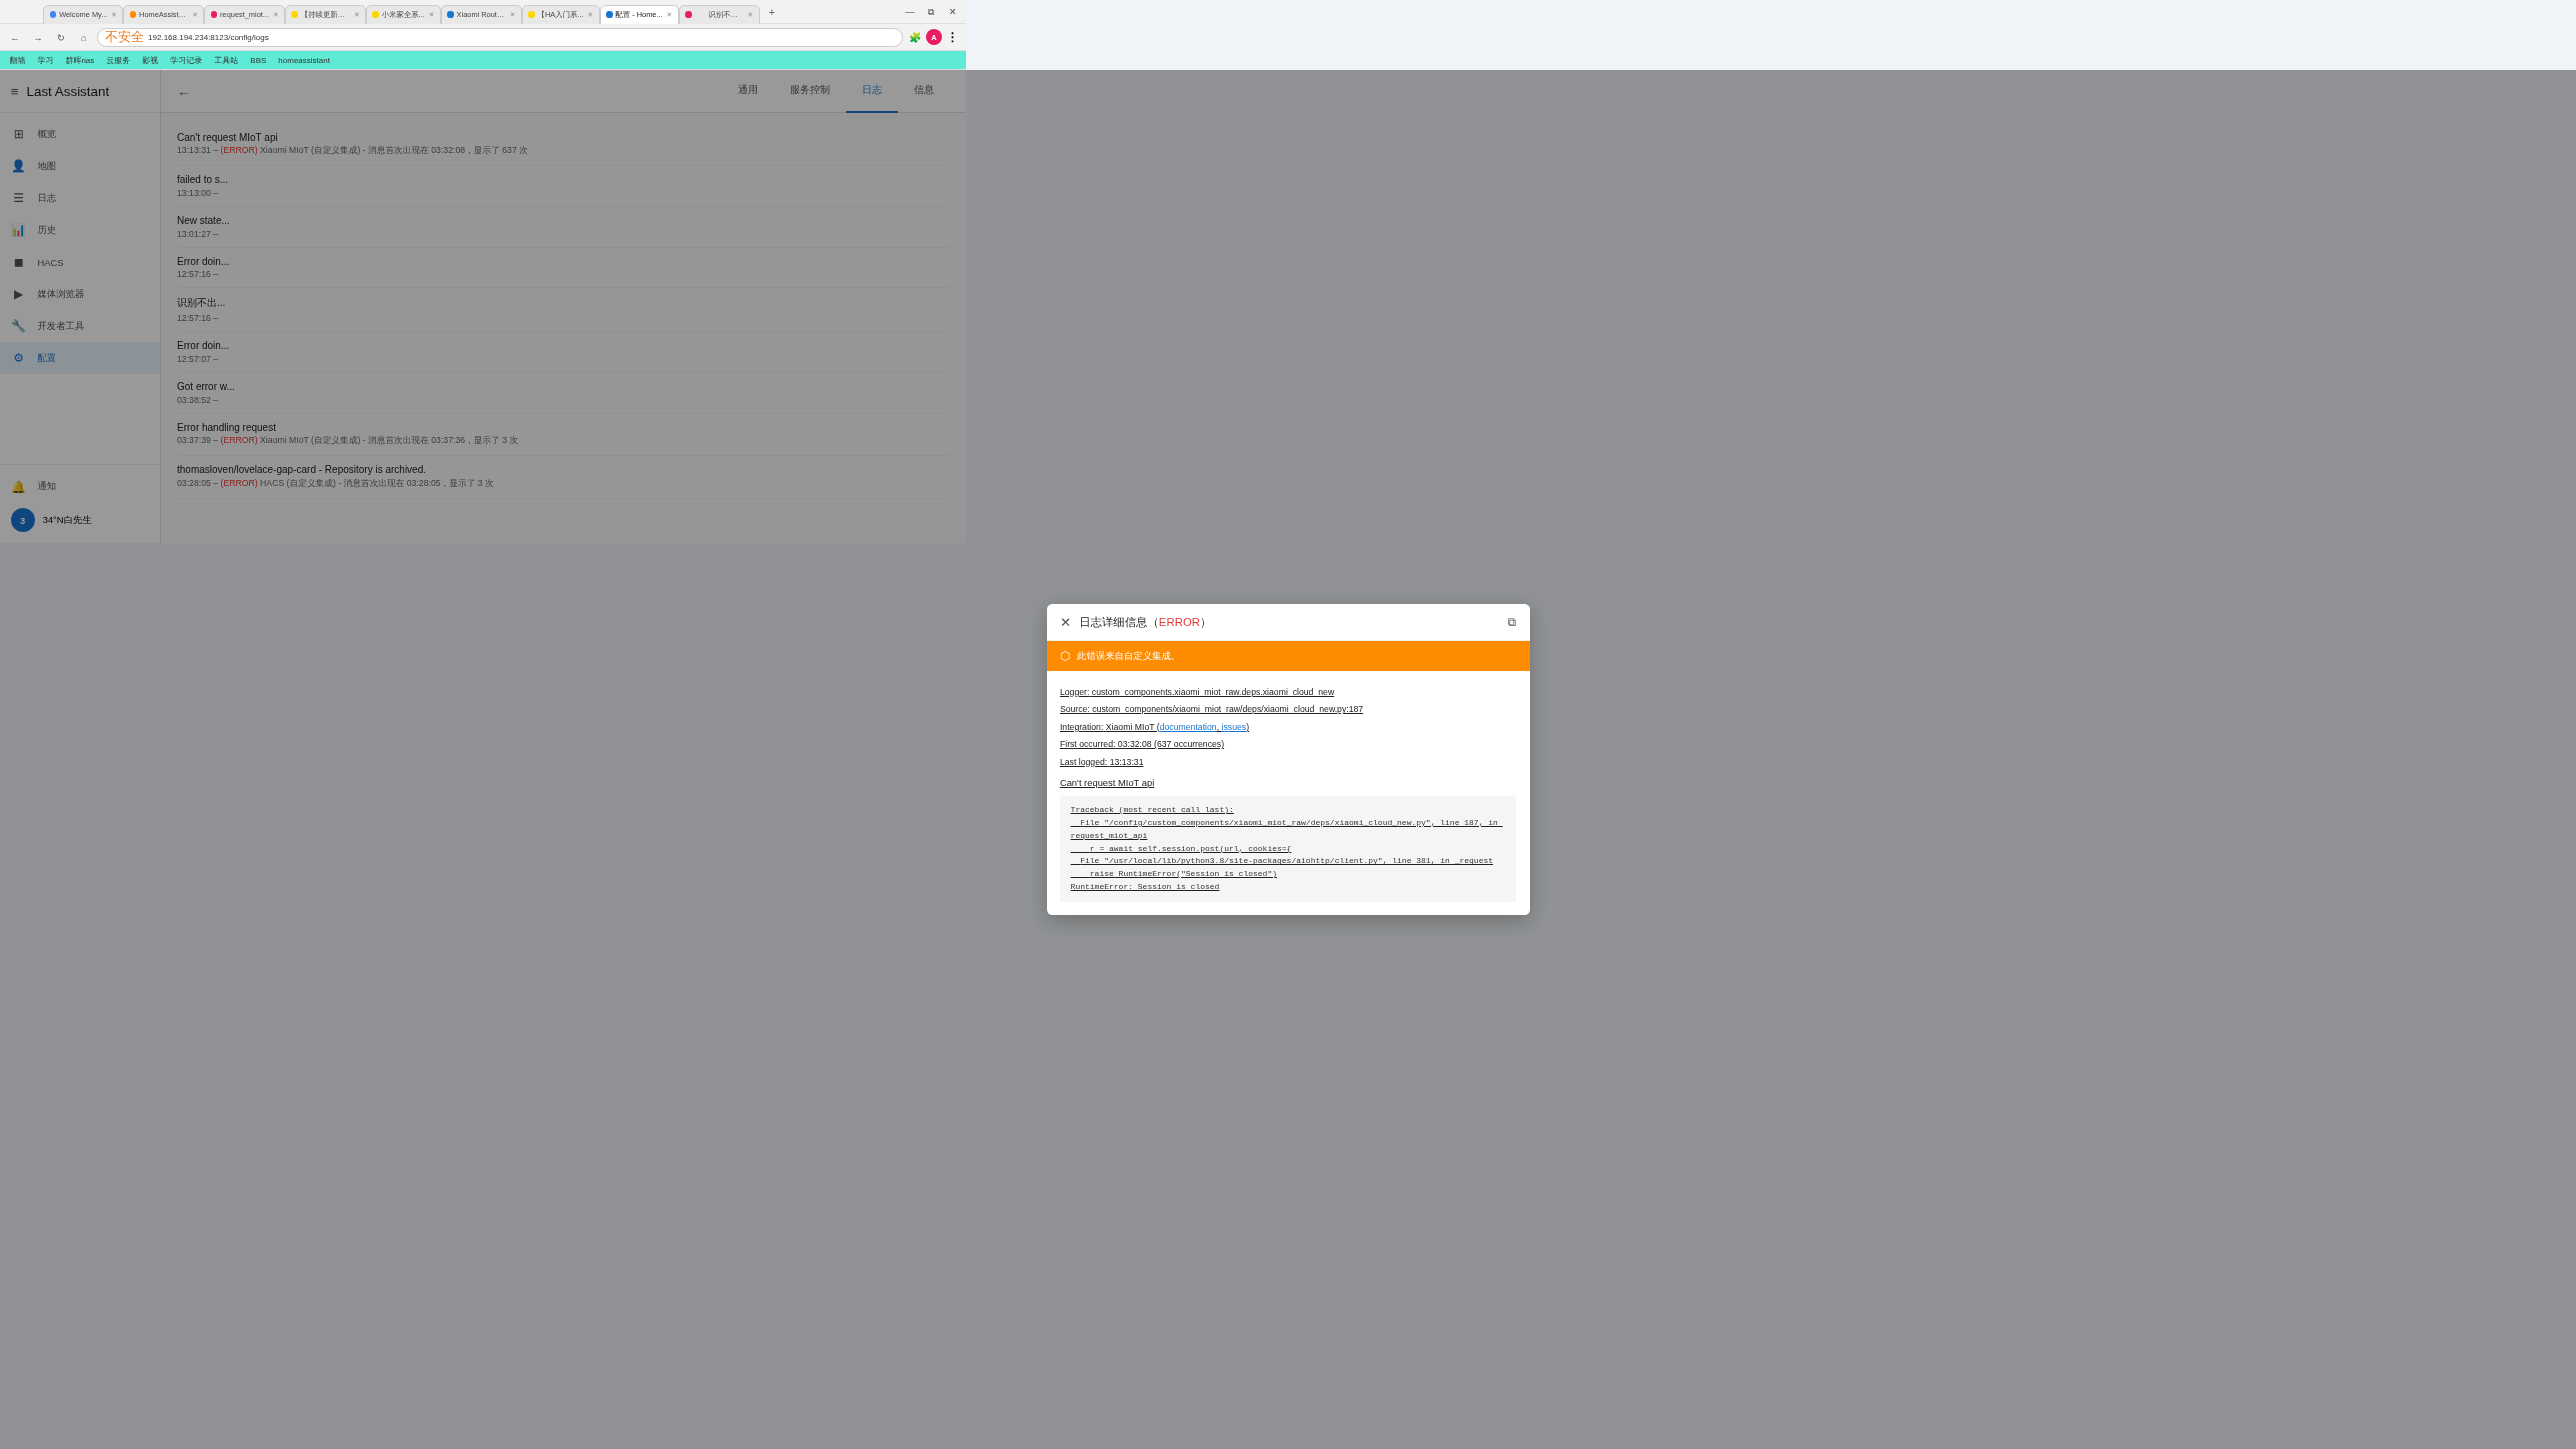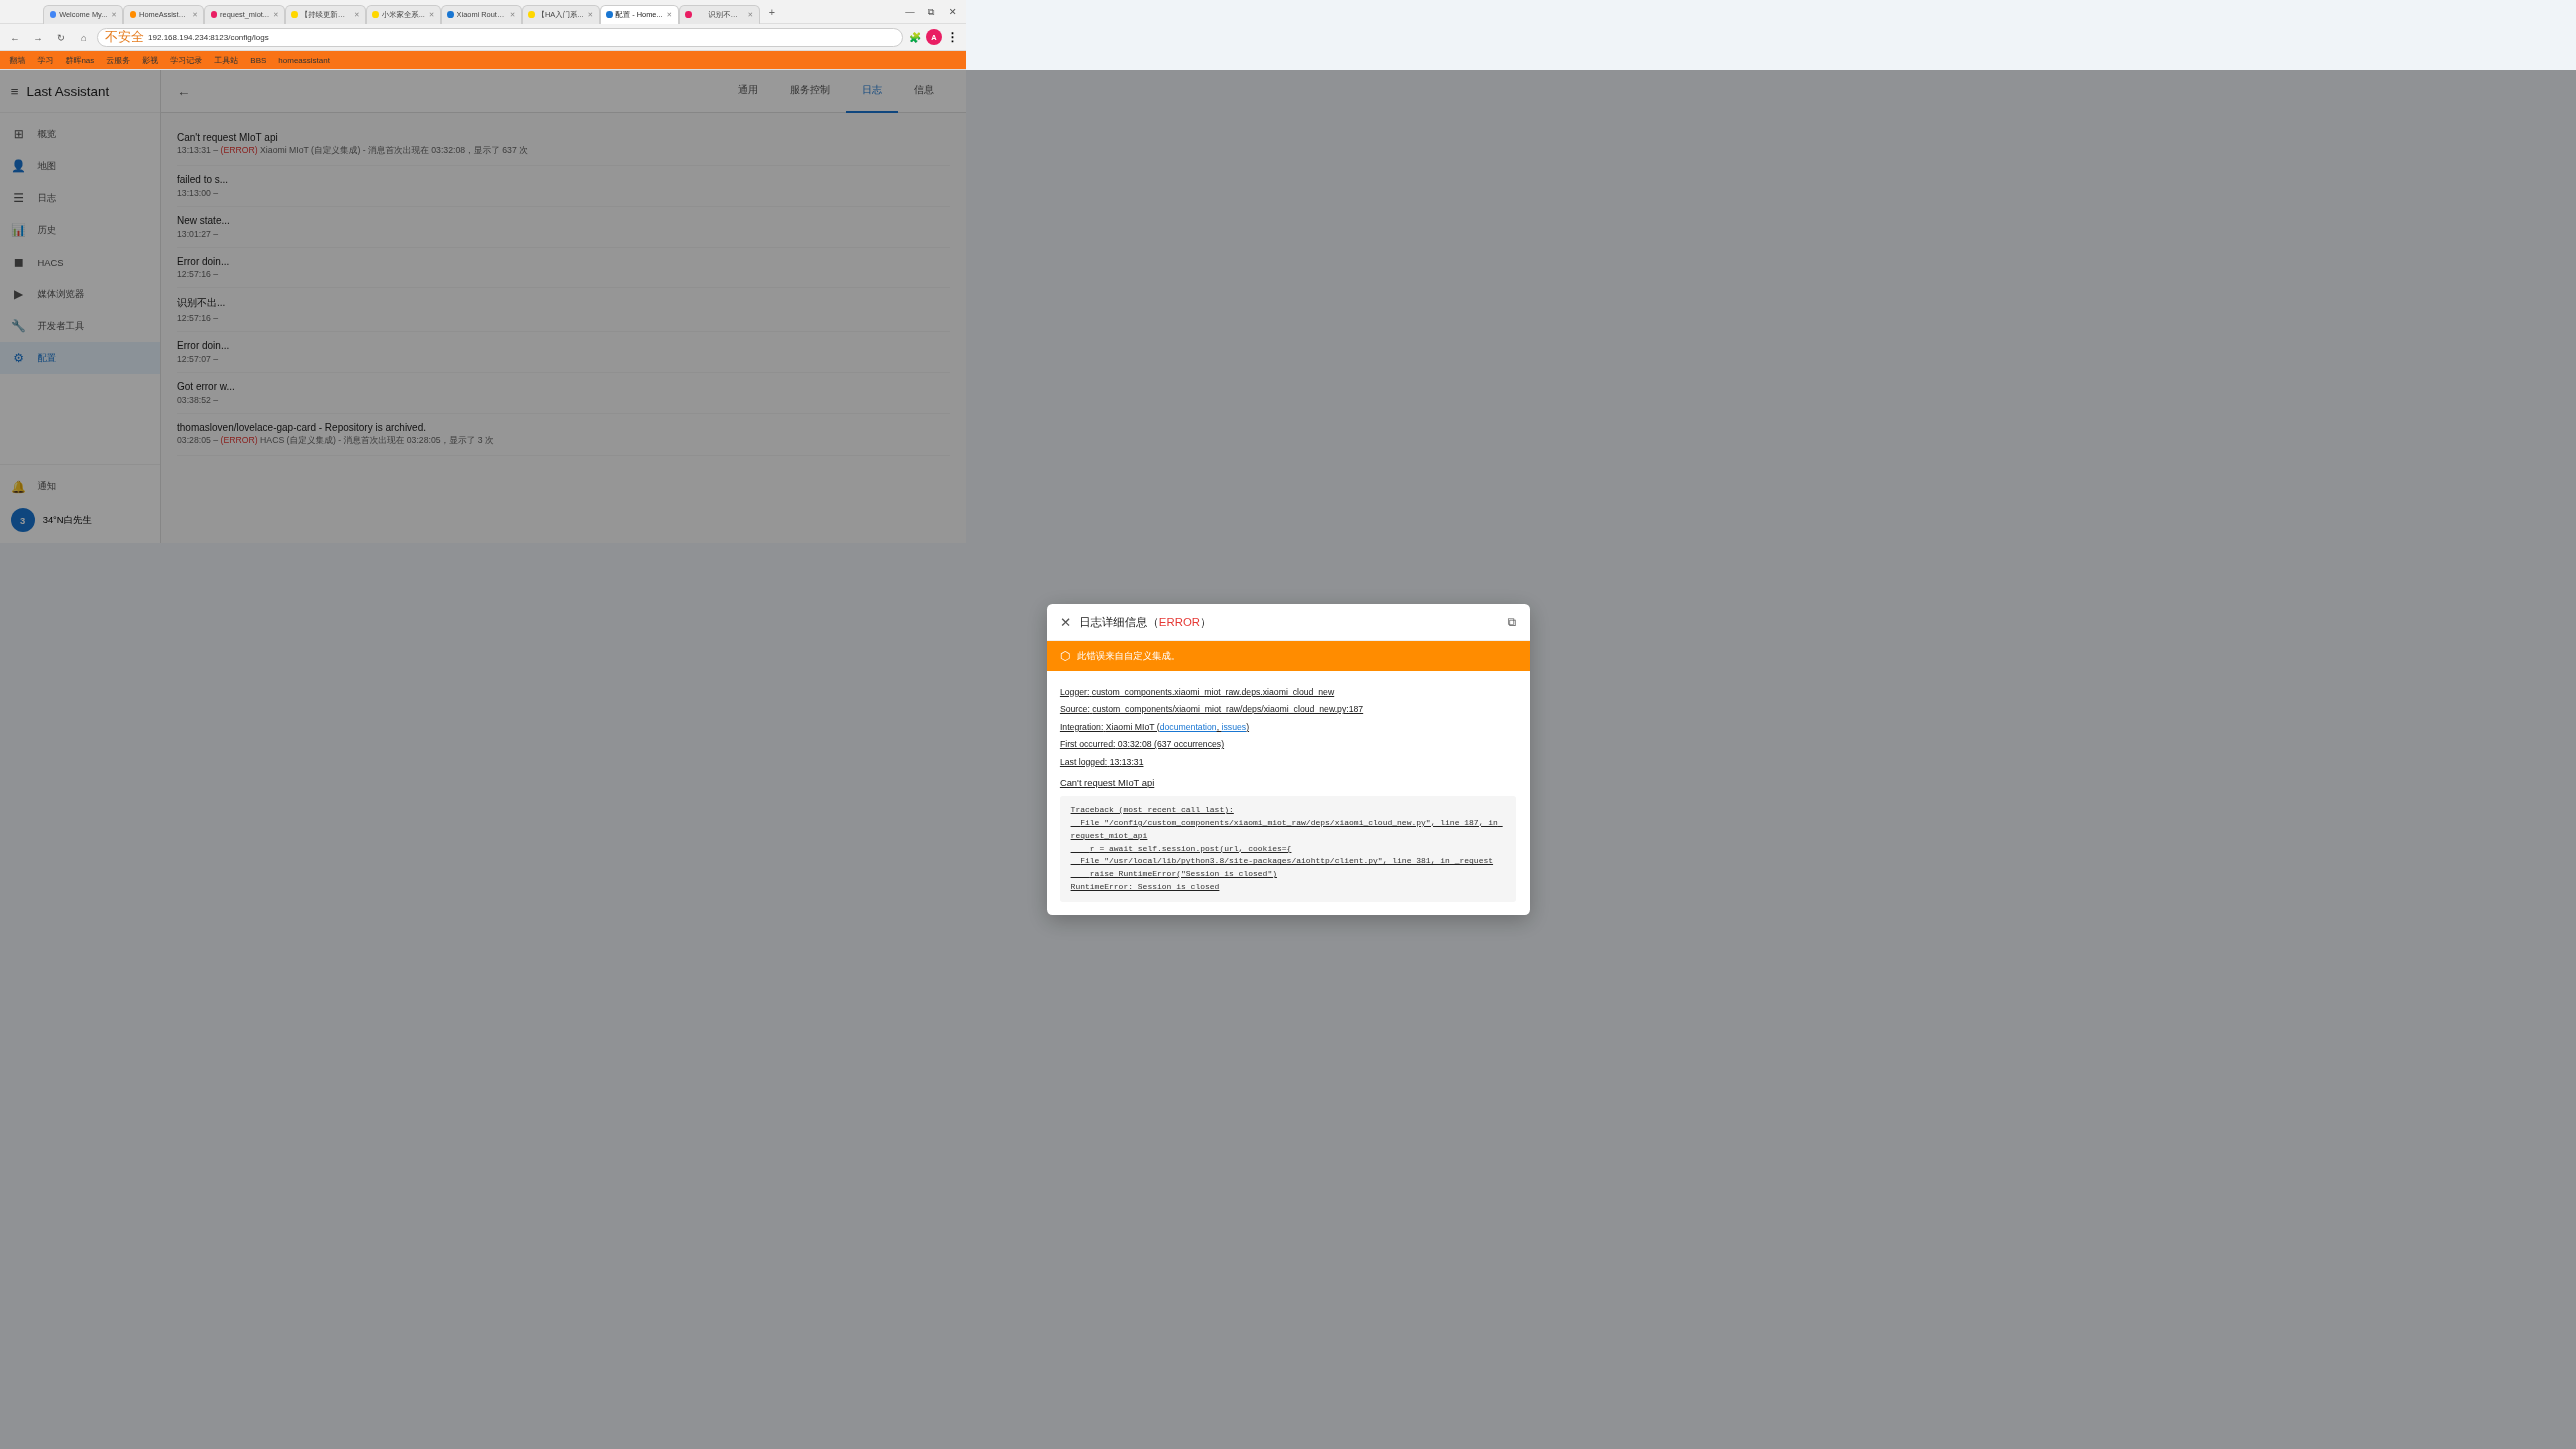--- a/index.html
+++ b/index.html
@@ -32,21 +32,21 @@
     .address-bar {
       flex: 1; height: 19px; border-radius: 9.4px; background: #fff;
       border: 0.7px solid #ccc; display: flex; align-items: center; padding: 0 6.7px;
       font-size: 8px; color: #333; gap: 4px;
     }
     .address-warning { color: #e67e22; font-size: 13px; }
     .toolbar-icons { display: flex; gap: 2.7px; }
     .toolbar-icon { width: 16px; height: 16px; border-radius: 50%; display: flex; align-items: center; justify-content: center; cursor: pointer; font-size: 8.7px; }
 
     .bookmarks-bar {
-      height: 19px; background: #f97316; display: flex; align-items: center;
+      height: 19px; background: #5eead4; display: flex; align-items: center;
       padding: 0 5.4px; gap: 4px; border-bottom: 0.7px solid #ddd; font-size: 8px;
     }
     .bookmark { cursor: pointer; color: #333; white-space: nowrap; padding: 1.3px 4px; border-radius: 2.7px; }
 
     
     .app-container { display: flex; flex: 1; height: calc(100% - 70px); }
 
     
     .sidebar {
       width: 161px; background: #fff; border-right: 0.7px solid #e0e0e0;
@@ -305,20 +305,24 @@
           </div>
           <div class="log-entry">
             <div class="log-title">Error doin...</div>
             <div class="log-meta">12:57:07 – </div>
           </div>
           <div class="log-entry">
             <div class="log-title">Got error w...</div>
             <div class="log-meta">03:38:52 – </div>
           </div>
           <div class="log-entry">
+            <div class="log-title">Error handling request</div>
+            <div class="log-meta">03:37:39 – <span class="log-error">(ERROR)</span> Xiaomi MIoT (自定义集成) - 消息首次出现在 03:37:36，显示了 3 次</div>
+          </div>
+          <div class="log-entry">
             <div class="log-title">thomasloven/lovelace-gap-card - Repository is archived.</div>
             <div class="log-meta">03:28:05 – <span class="log-error">(ERROR)</span> HACS (自定义集成) - 消息首次出现在 03:28:05，显示了 3 次</div>
           </div>
         </div>
     </div>
   </div>
 </div>
 
 <div class="modal-overlay">
   <div class="modal">

